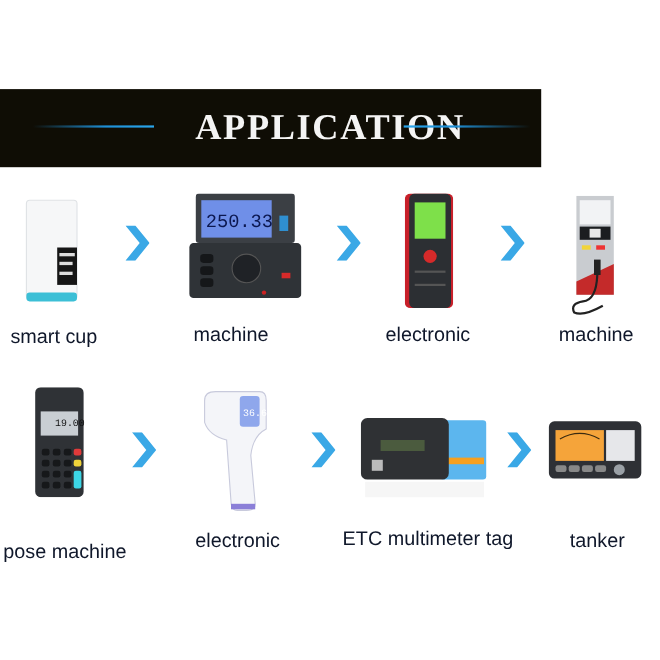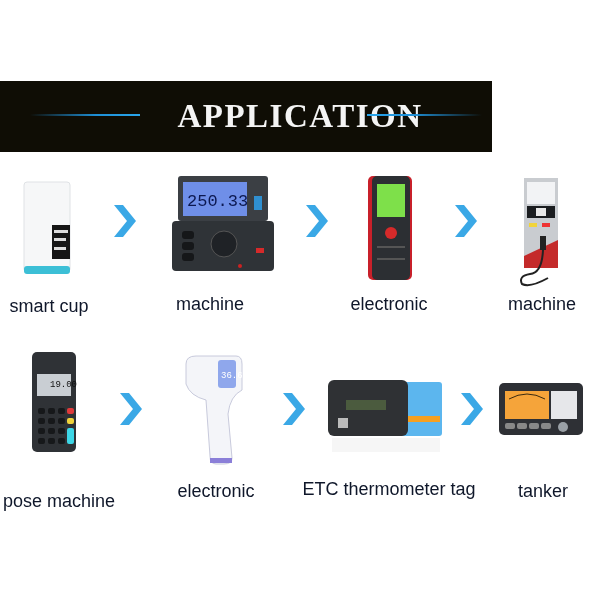--- a/index.html
+++ b/index.html
@@ -135,14 +135,14 @@
   <rect x="54" y="10" width="26" height="28" fill="#e6e7ea"></rect>
   <circle cx="66" cy="46" r="5" fill="#9aa0a6"></circle>
   <rect x="8" y="42" width="10" height="6" rx="2" fill="#888"></rect>
   <rect x="20" y="42" width="10" height="6" rx="2" fill="#888"></rect>
   <rect x="32" y="42" width="10" height="6" rx="2" fill="#888"></rect>
   <rect x="44" y="42" width="10" height="6" rx="2" fill="#888"></rect>
 </svg>
 
 <div class="label" style="left:59px;top:491px">pose machine</div>
 <div class="label" style="left:216px;top:481px">electronic</div>
-<div class="label" style="left:389px;top:479px">ETC thermometer tag</div>
+<div class="label" style="left:389px;top:479px">ETC multimeter tag</div>
 <div class="label" style="left:543px;top:481px">tanker</div>
 
 </body></html>

